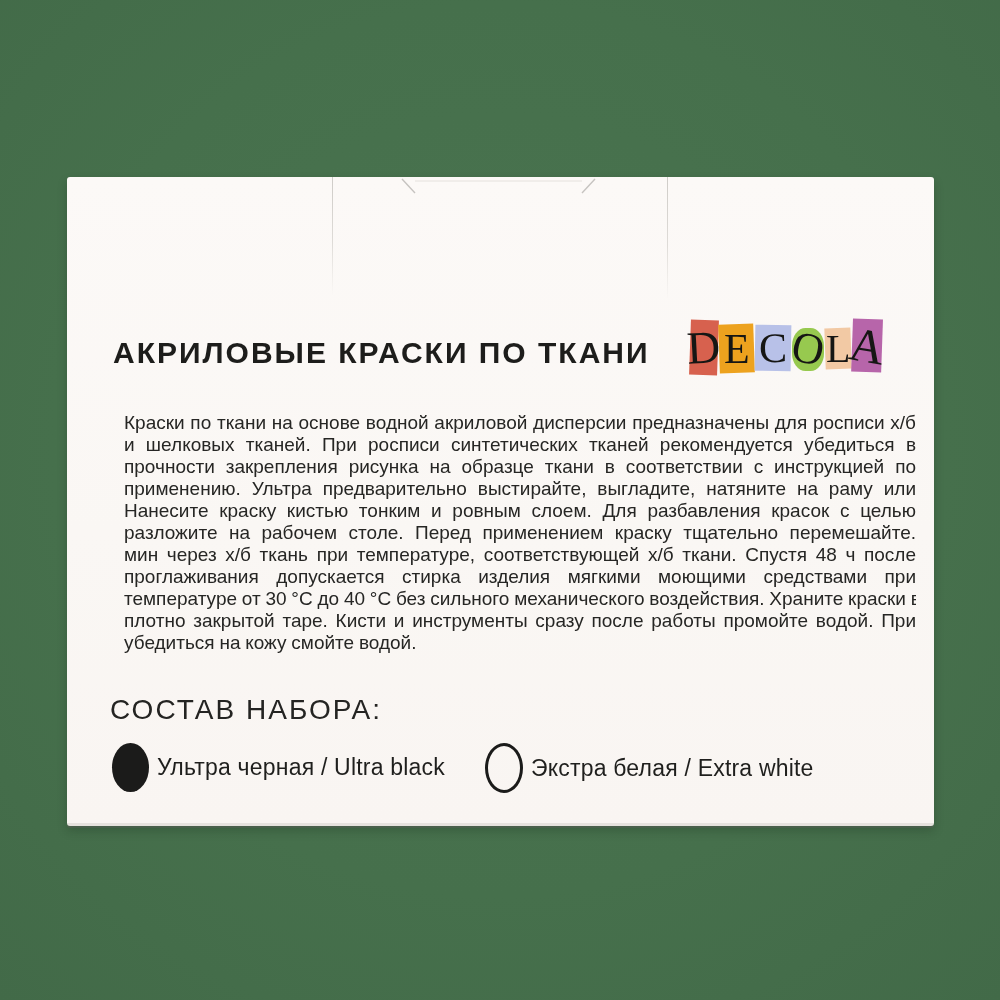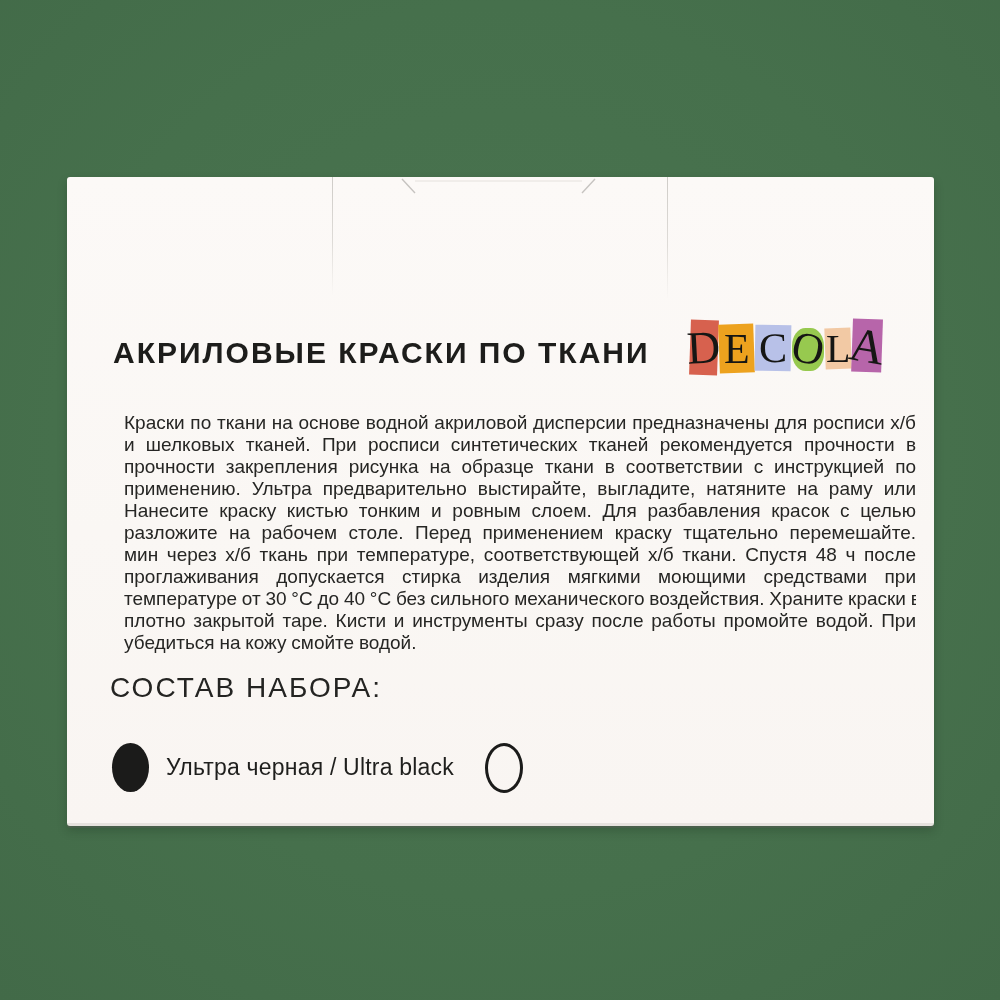--- a/index.html
+++ b/index.html
@@ -64,25 +64,25 @@
   .instructions{
     position:absolute;left:57px;top:215px;width:792px;
     font-size:19px;line-height:22px;color:#262624;
     word-spacing:-0.5px;
     margin-top:20px;
   }
   .iline{text-align:justify;text-align-last:justify;height:22px;overflow:hidden;white-space:nowrap;}
   .iline.last{text-align-last:left;}
   
   .set-heading{
-    position:absolute;left:43px;top:495px;
+    position:absolute;left:43px;top:517px;
     font-size:28px;font-weight:400;letter-spacing:2px;color:#242422;
     white-space:nowrap;
   }
-  .swatch-row{position:absolute;top:566px;display:flex;align-items:center;gap:17px;}
+  .swatch-row{position:absolute;top:566px;display:flex;align-items:center;gap:8px;}
   .swatch-row-1{left:45px;}
   .swatch-row-2{left:418px;}
   .swatch{flex:0 0 auto;border-radius:50%;}
   .swatch-filled{width:37px;height:49px;background:#1b1b1a;}
   .swatch-outlined{width:32px;height:44px;background:transparent;border:3px solid #1b1b1a;}
   .swatch-label{
     font-size:23px;color:#1f1f1d;letter-spacing:0.2px;white-space:nowrap;
   }
 </style>
 </head>
@@ -119,36 +119,37 @@
     <span class="patch patch-l" style="background-color: rgb(242, 201, 164);">
         <span class="lg">L</span>
       </span>
     <span class="patch patch-a" style="background-color: rgb(183, 101, 170);">
         <span class="lg">A</span>
       </span>
   </div>
 
   <div class="instructions">
     <div class="iline">Краски по ткани на основе водной акриловой дисперсии предназначены для росписи х/б</div>
-    <div class="iline">и  шелковых тканей. При росписи синтетических тканей рекомендуется прочности в</div>
+    <div class="iline">и  шелковых тканей. При росписи синтетических тканей рекомендуется убедиться в</div>
     <div class="iline">прочности закрепления рисунка на образце ткани в соответствии с инструкцией по</div>
     <div class="iline">применению. Ультра предварительно выстирайте, выгладите, натяните на раму или</div>
     <div class="iline">Нанесите краску кистью тонким и ровным слоем. Для разбавления красок с целью</div>
     <div class="iline">разложите на рабочем столе. Перед применением краску тщательно перемешайте.</div>
     <div class="iline">мин через х/б ткань при температуре, соответствующей х/б ткани. Спустя 48 ч после</div>
     <div class="iline">проглаживания допускается стирка изделия мягкими моющими средствами при</div>
     <div class="iline">температуре от 30 °С до 40 °С без сильного механического воздействия. Храните краски в</div>
     <div class="iline">плотно закрытой таре. Кисти и инструменты сразу после работы промойте водой. При</div>
     <div class="iline last">убедиться на кожу смойте водой.</div>
   </div>
 
   <div class="set-heading">СОСТАВ НАБОРА:</div>
 
   <div class="swatch-row swatch-row-1">
     <span class="swatch swatch-filled"></span>
     <span class="swatch-label">Ультра черная / Ultra black</span>
   </div>
 
   <div class="swatch-row swatch-row-2">
     <span class="swatch swatch-outlined"></span>
+    <span class="swatch-label">Экстра белая / Extra white</span>
   </div>
 
 </div>
 
 </body></html>

